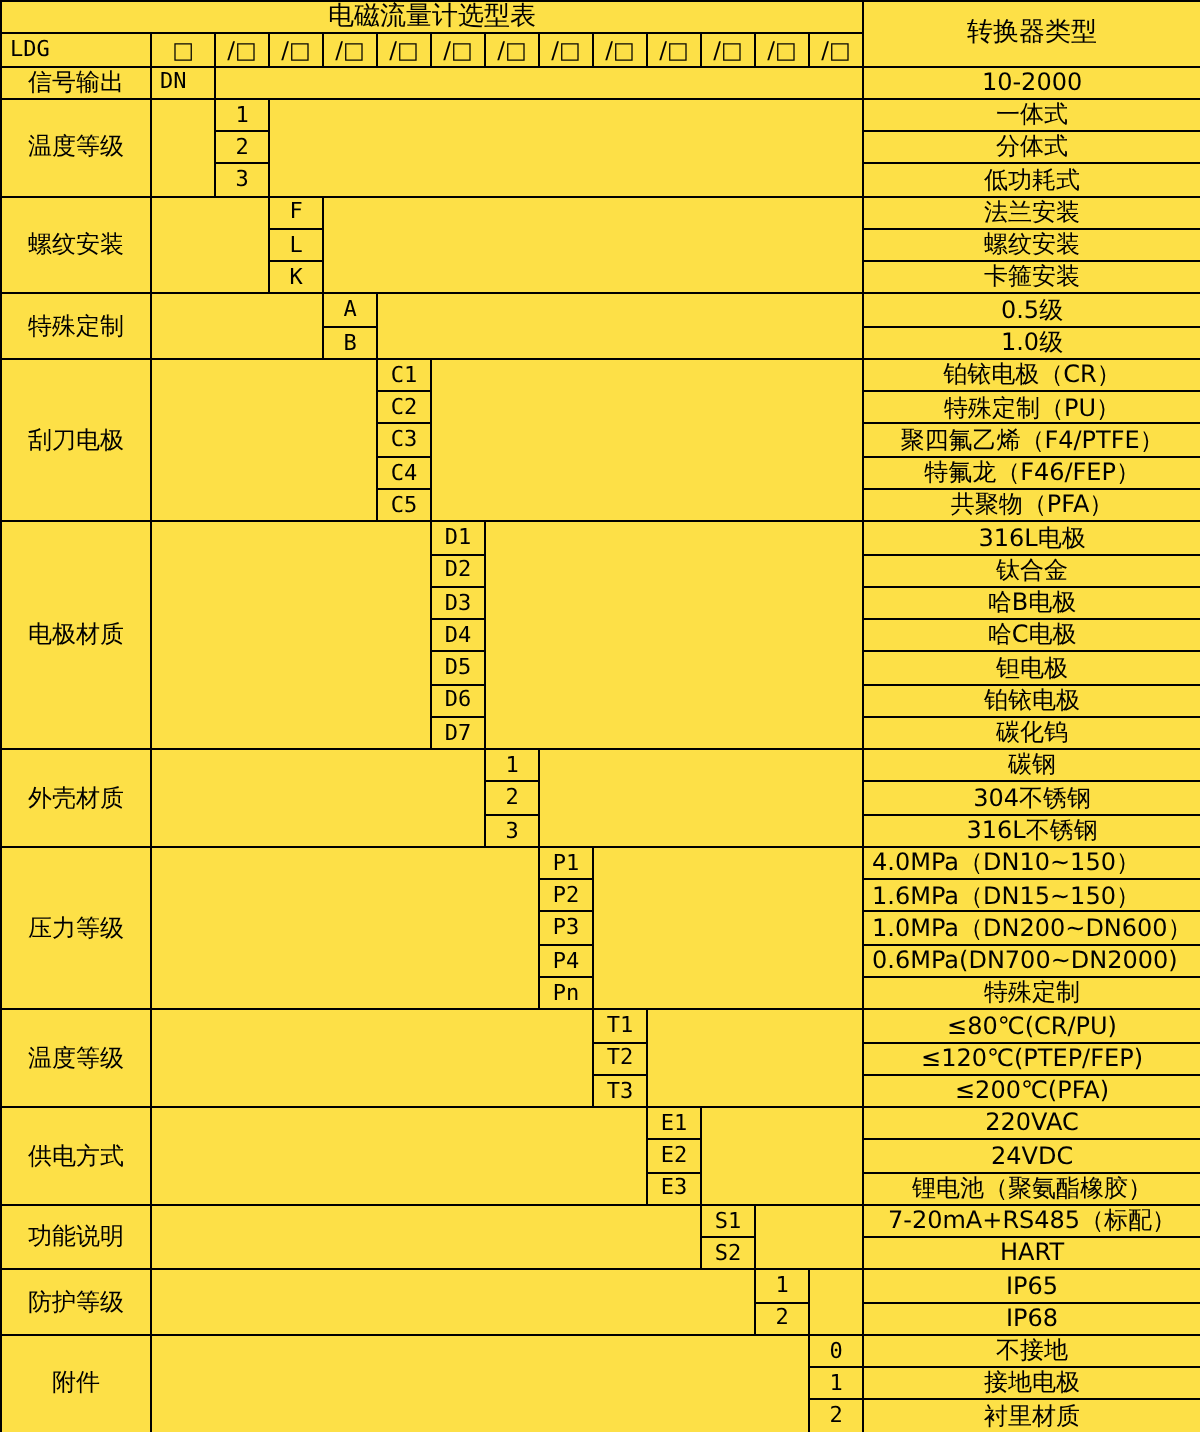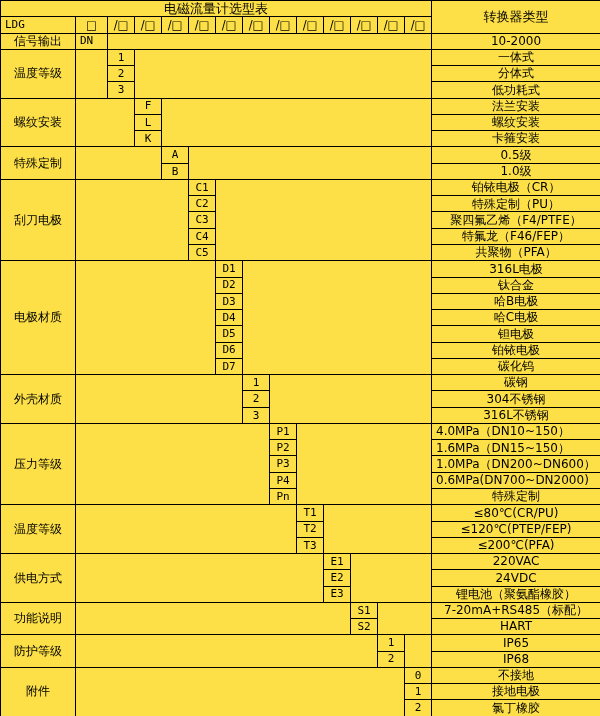--- a/index.html
+++ b/index.html
@@ -266,16 +266,16 @@
         <td class="empty" colspan="12" rowspan="3"></td>
         <td class="code">0</td>
         <td>不接地</td>
       </tr>
       <tr>
         <td class="code">1</td>
         <td>接地电极</td>
       </tr>
       <tr>
         <td class="code">2</td>
-        <td>氯丁橡胶</td>
+        <td>衬里材质</td>
       </tr>
     </tbody>
 </table>
 
 </body></html>

